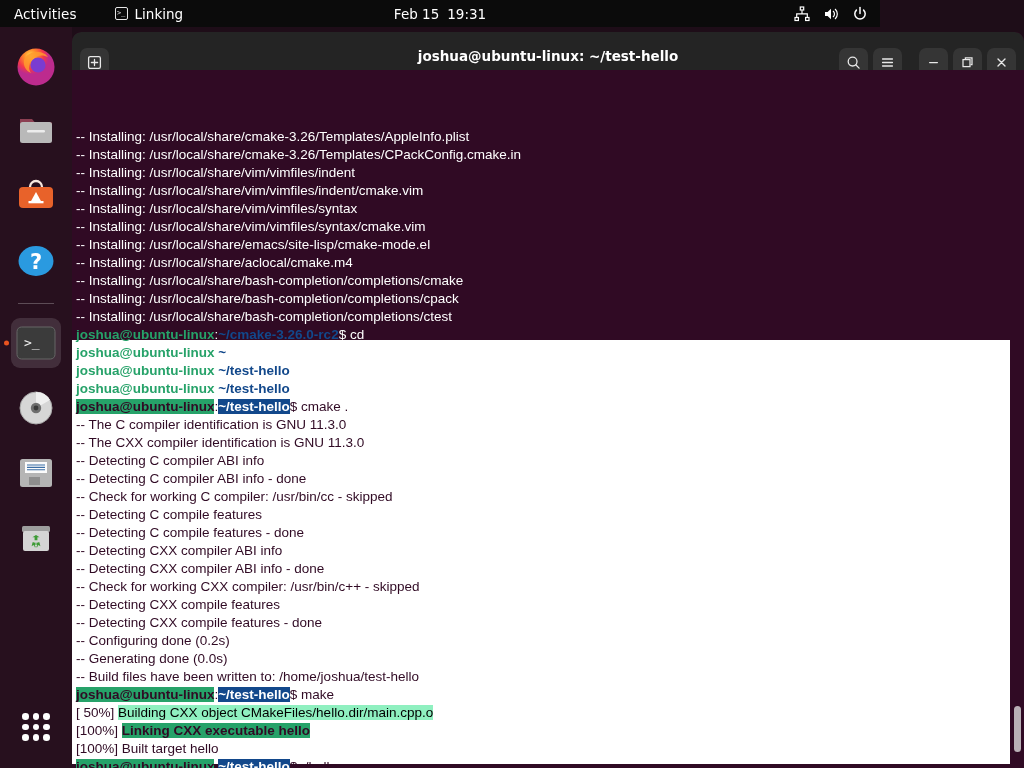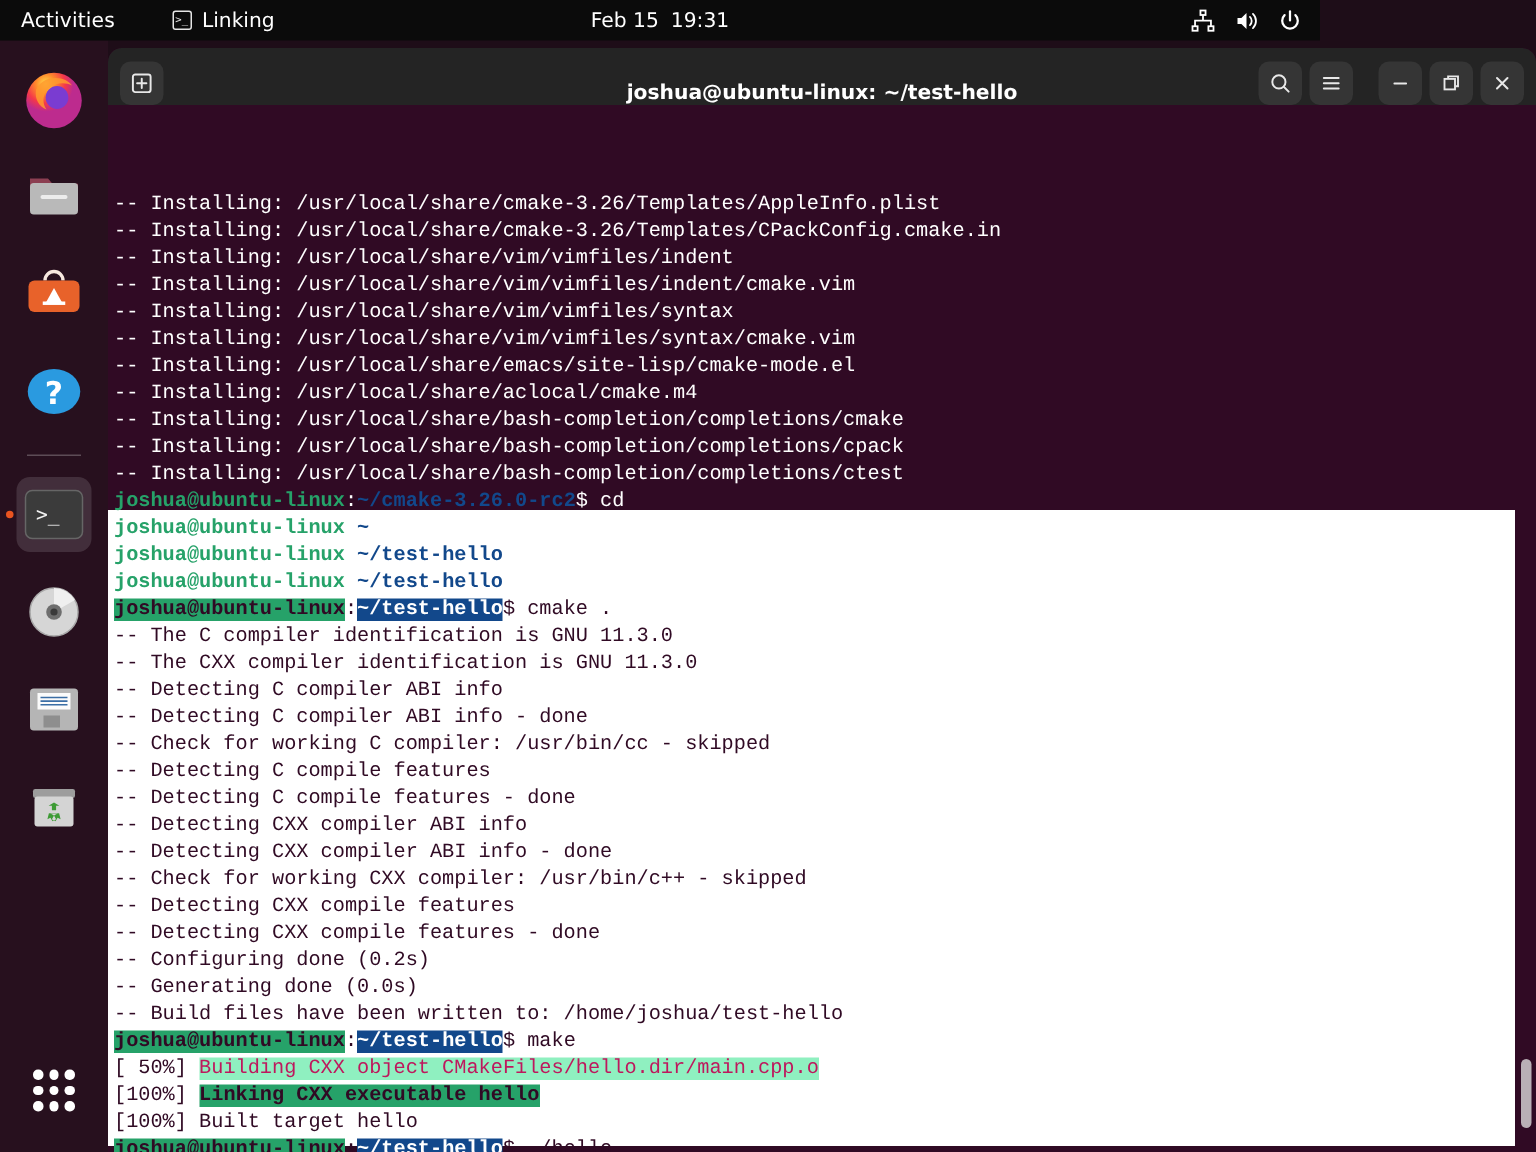--- a/index.html
+++ b/index.html
@@ -41,59 +41,59 @@
     display:grid; grid-template-columns:repeat(3,1fr); grid-template-rows:repeat(3,1fr);
     gap:4px; padding:11px; cursor:pointer; }
   #grid-btn i{ background:#fff; border-radius:50%; display:block; }
 
   
   #term-window{
     position:absolute; left:72px; top:32px; width:952px; height:736px;
     background:#300a24; border-radius:9px 9px 0 0; overflow:hidden; z-index:20;
   }
   #titlebar{
-    height:38px; background:#242424; display:flex; align-items:flex-end;
-    padding:0 8px; position:relative; border-radius:9px 9px 0 0;
+    height:38px; background:#242424; display:flex; align-items:flex-start;
+    padding:16px 8px; position:relative; border-radius:9px 9px 0 0;
   }
   .tb-btn{
     width:29px;height:29px;border-radius:7px; background:#353535;
     display:flex;align-items:center;justify-content:center;
     color:#e8e8e8; font-size:13px; cursor:pointer; flex:none;
   }
   .tb-btn svg{ display:block; }
   #title{
     position:absolute; left:0; right:0; text-align:center;
     color:#ffffff; font-size:13.5px; font-weight:bold; pointer-events:none;
   }
   #tb-right{ position:absolute; right:8px; display:flex; align-items:center; gap:5px; }
   #tb-right .gap{ width:7px; }
 
   
   #screen{
     position:absolute; top:38px; left:0; width:952px; height:698px;
     background:#300a24; overflow:hidden;
-    font-family:Liberation Mono, monospace;
+    font-family:Liberation Sans, sans-serif;
     font-size:13.5px; line-height:18px;
     padding:4px 12px 0 4px; white-space:pre;
   }
   #screen .row{ height:18px; color:#ffffff; }
   
   #sel-bg{
     position:absolute; left:0; top:0; width:938px; height:0;
     background:#ffffff; z-index:1;
   }
   #lines{ position:relative; z-index:2; }
   .row.sel{ color:#300a24; }
   .g  { color:#26a269; font-weight:bold; }           
   .b  { color:#12488b; font-weight:bold;text-align:center; }           
   .w  { color:#ffffff; }
   .dk { color:#300a24; }
   .hg { background:#26a269; color:#300a24; font-weight:bold; }  
   .hb { background:#12488b; color:#ffffff; font-weight:bold; }  
-  .hgn{ background:#8ff0c0; color:#be185d;text-align:right; }                    
+  .hgn{ background:#8ff0c0; color:#000000;text-align:right; }                    
   .hgb{ background:#26a269; color:#300a24; font-weight:bold;margin-top:12px; }
   #scrollbar{
     position:absolute; right:3px; bottom:16px; width:7px; height:46px;
     border-radius:4px; background:#b9b0b6; z-index:5; cursor:pointer;
   }
 </style>
 </head>
 <body>
 
 <div id="topbar">

